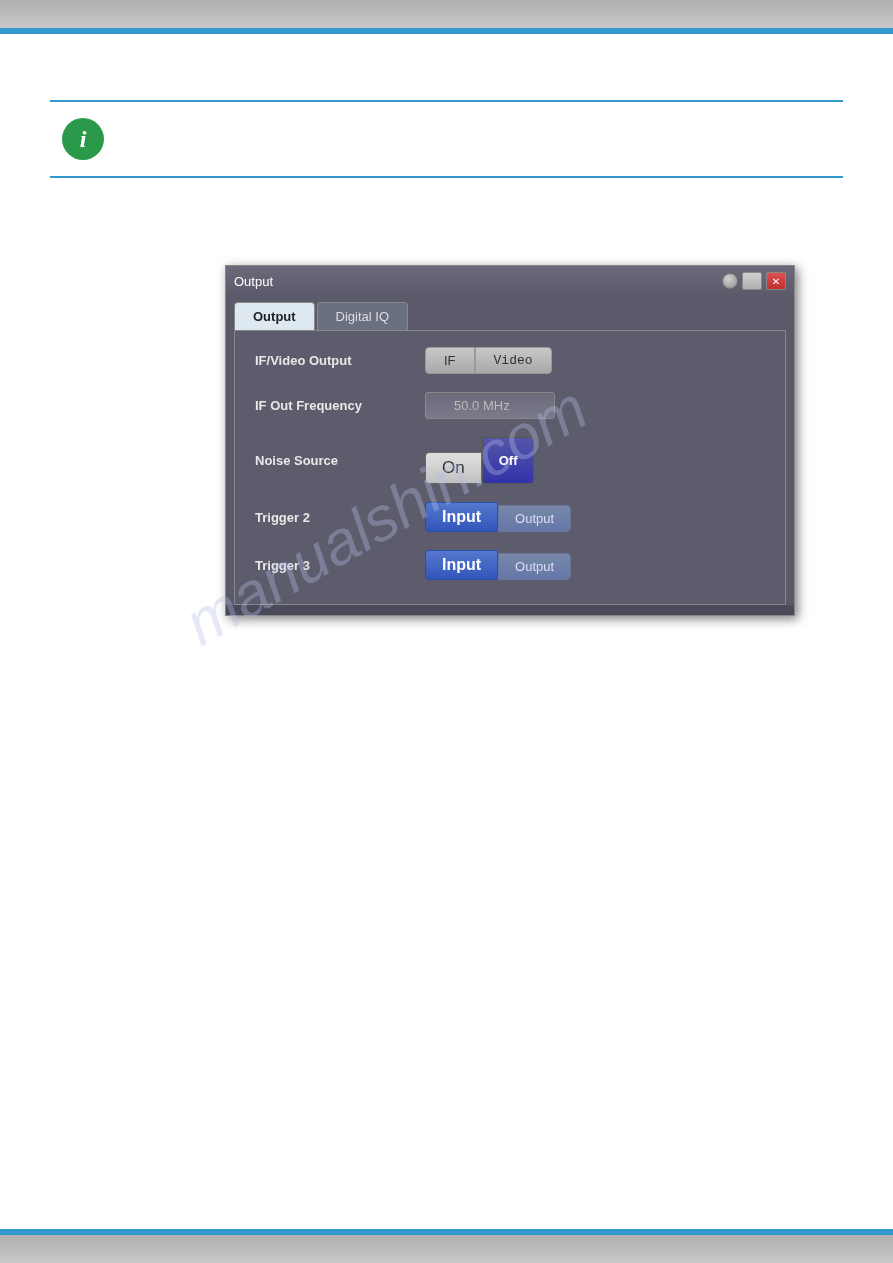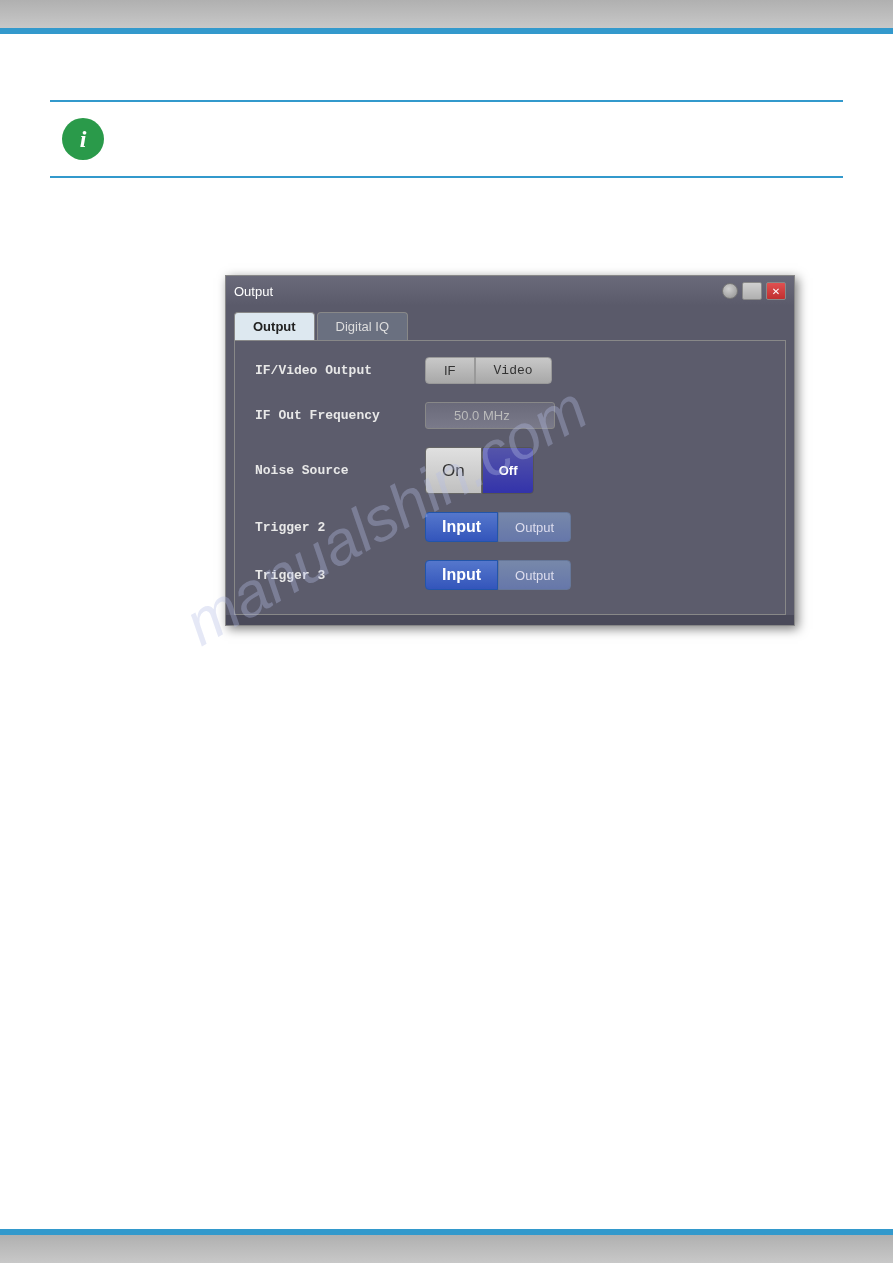--- a/index.html
+++ b/index.html
@@ -61,21 +61,21 @@
       color: white;
       font-size: 24px;
       font-weight: bold;
       font-style: italic;
       font-family: Georgia, serif;
     }
 
     
     .dialog-container {
       position: absolute;
-      top: 275px;
+      top: 265px;
       left: 225px;
       width: 570px;
     }
 
     .dialog-window {
       background: #4a4a5a;
       border: 1px solid #888;
       box-shadow: 3px 3px 10px rgba(0,0,0,0.5);
     }
 
@@ -176,26 +176,26 @@
     .form-row:last-child {
       margin-bottom: 8px;
     }
 
     .form-label {
       color: #e8e8e8;
       font-size: 13px;
       font-weight: bold;
       width: 170px;
       flex-shrink: 0;
-      font-family: Liberation Mono, monospace;
     }
 
     .btn-group {
       display: flex;
       gap: 0;
+      align-items: flex-end;
     }
 
     
     .btn-flat {
       padding: 5px 18px;
       font-size: 13px;
       border: 1px solid #999;
       cursor: pointer;
       background: linear-gradient(to bottom, #c8c8c8, #a8a8a8);
       color: #333;

